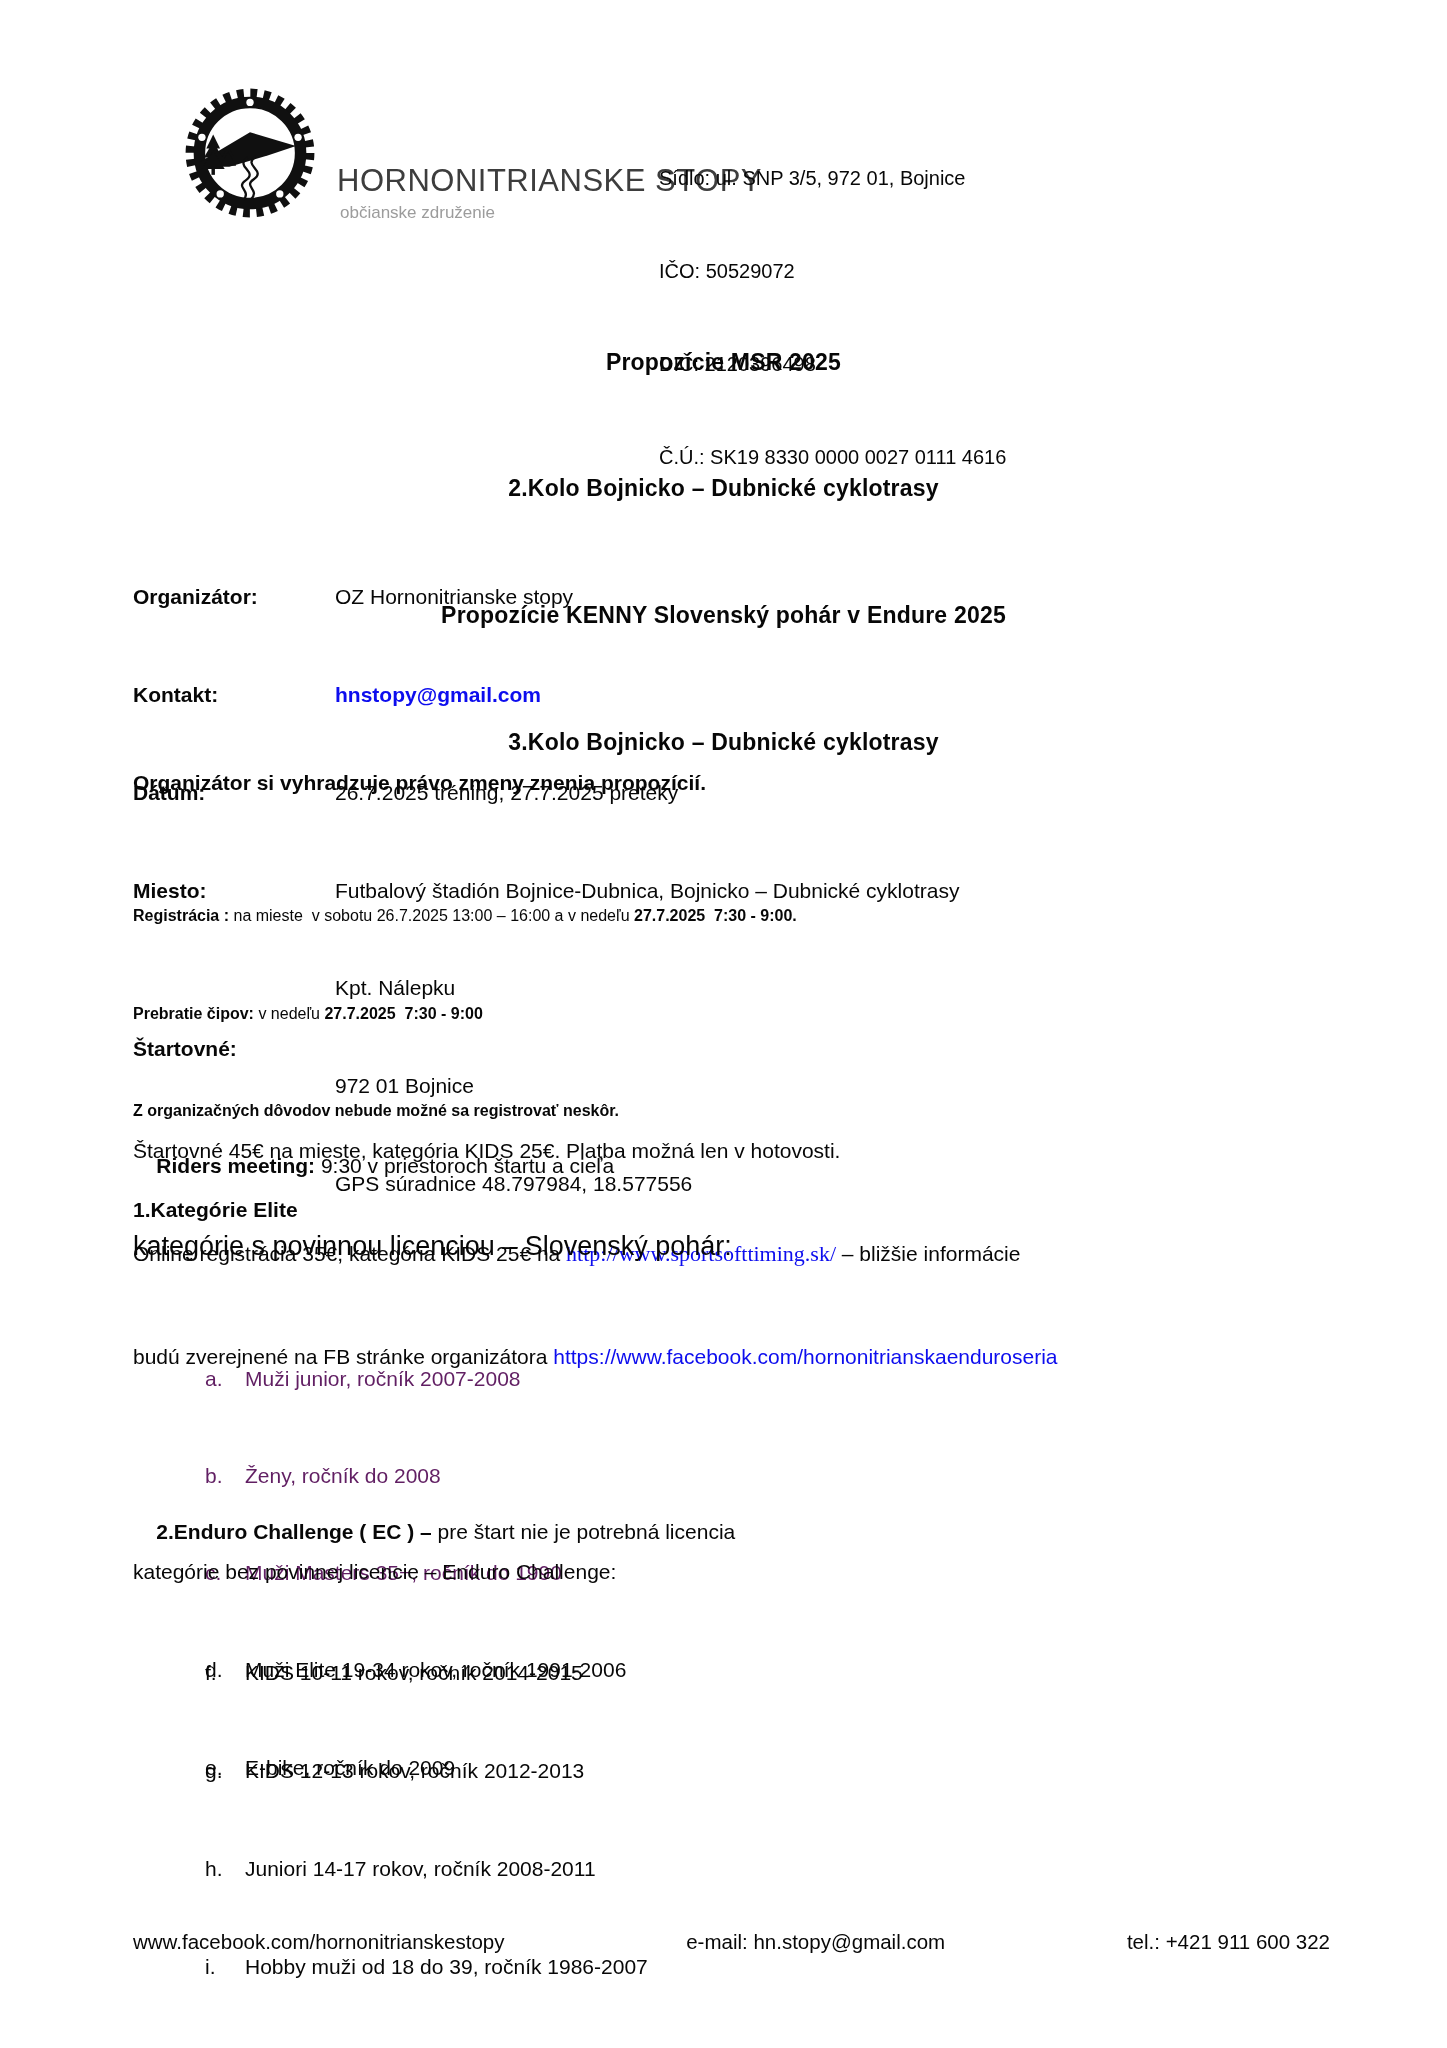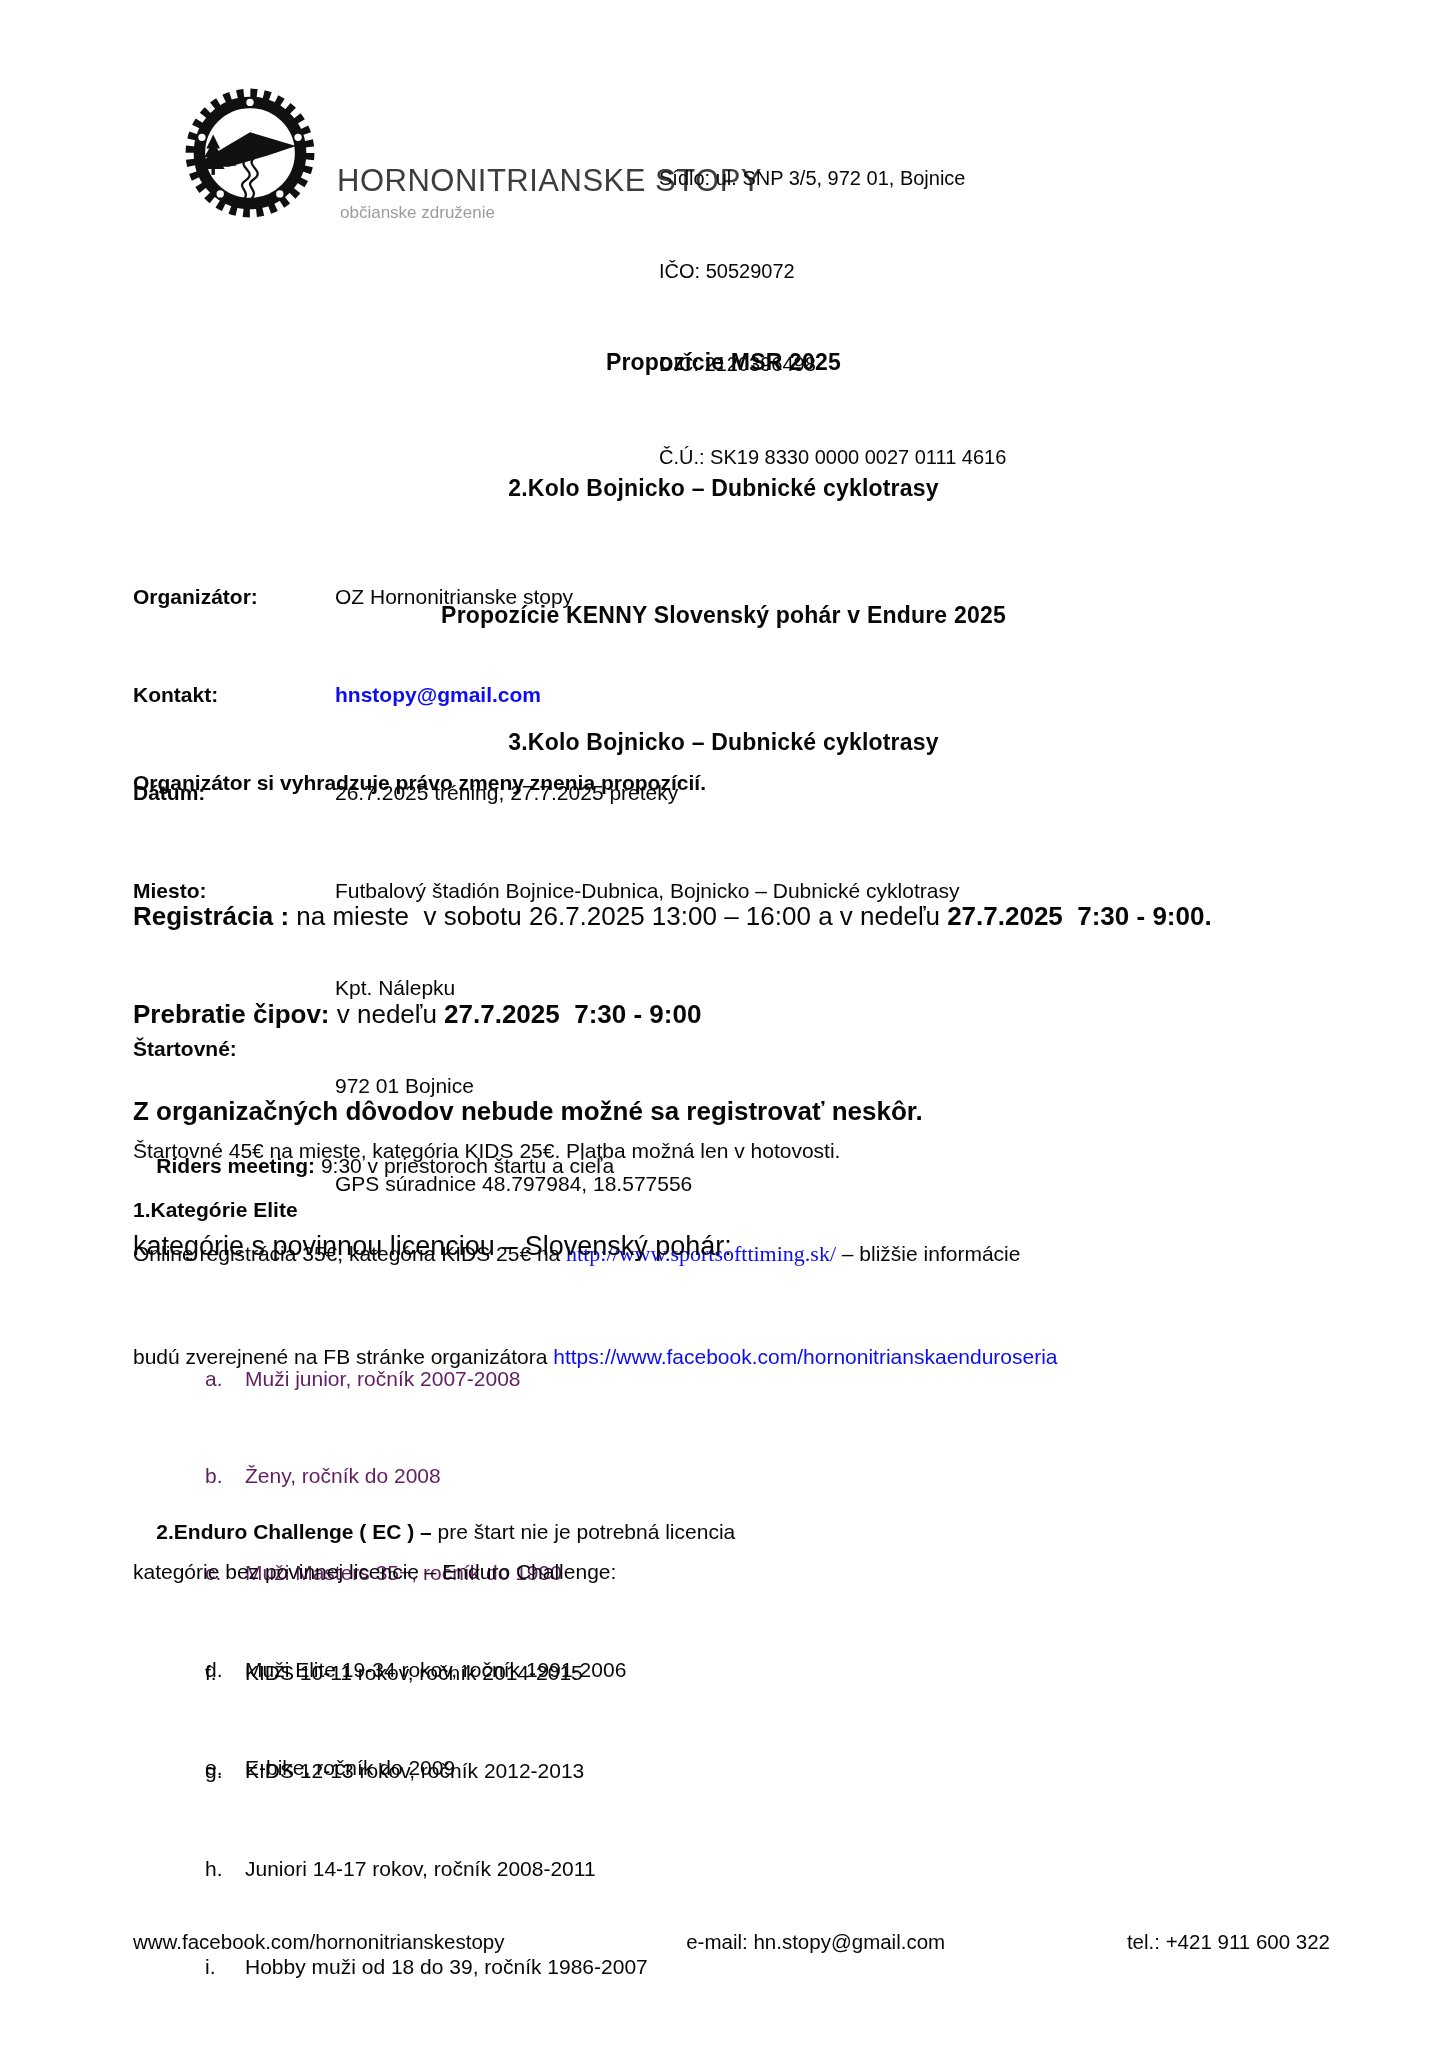--- a/index.html
+++ b/index.html
@@ -20,21 +20,21 @@
   .org-sub{position:absolute;left:340px;top:203px;font-size:17px;color:#9c9c9c;}
   .addr{position:absolute;left:659px;top:101px;font-size:20px;line-height:31px;}
   
   .titles{position:absolute;left:0;top:256px;width:100%;text-align:center;font-size:23px;font-weight:bold;line-height:42.3px;letter-spacing:.2px;}
   
   .info{position:absolute;left:133px;top:516px;font-size:21px;line-height:32.6px;}
   .info .row{display:flex;}
   .info .label{width:202px;font-weight:bold;flex:none;}
   
   .notice{position:absolute;left:133px;top:771px;font-size:21px;font-weight:bold;}
-  .reg{position:absolute;left:133px;top:835px;font-size:26px;line-height:32.5px;}
+  .reg{position:absolute;left:133px;top:835px;font-size:16px;line-height:32.5px;}
   .fee{position:absolute;left:133px;top:963px;font-size:21px;line-height:34.3px;}
   .riders{position:absolute;left:133px;top:1130px;font-size:21px;}
   .sec1h{position:absolute;left:133px;top:1198px;font-size:21px;font-weight:bold;}
   .sec1sub{position:absolute;left:133px;top:1231px;font-size:27px;}
   .list1{position:absolute;left:205px;top:1298px;font-size:21px;line-height:32.4px;}
   .sec2h{position:absolute;left:133px;top:1496px;font-size:21px;}
   .sec2sub{position:absolute;left:133px;top:1560px;font-size:21px;}
   .list2{position:absolute;left:205px;top:1592px;font-size:21px;line-height:32.6px;}
   .cat{display:flex;}
   .cat .marker{width:40px;flex:none;}

